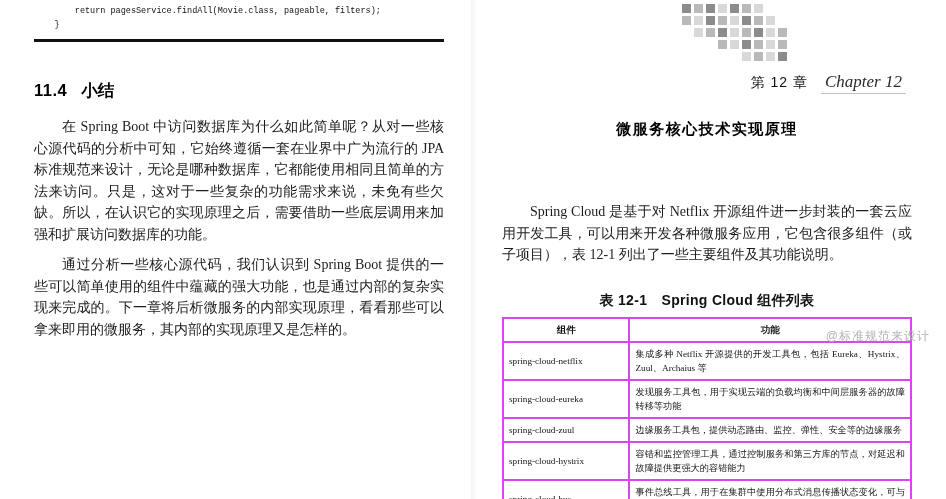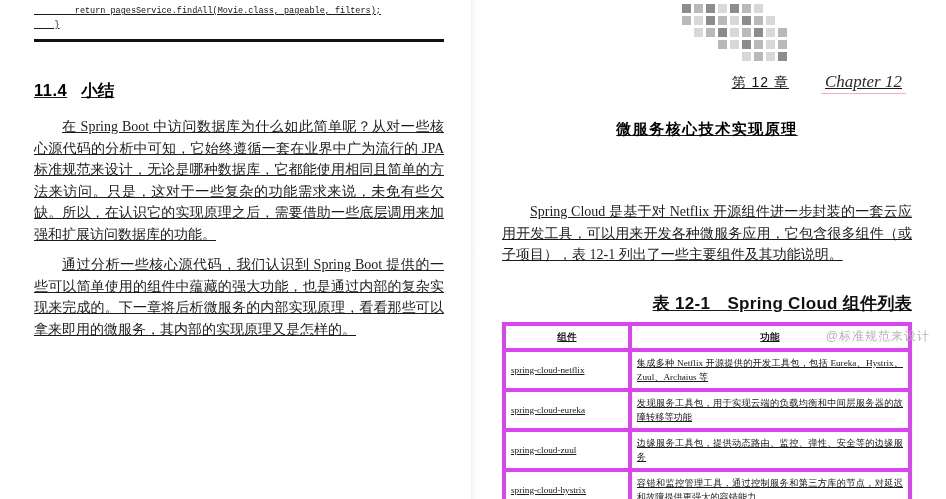--- a/index.html
+++ b/index.html
@@ -17,21 +17,20 @@
   .spread {
     position: relative;
     width: 946px;
     height: 499px;
     display: flex;
   }
   .page {
     position: relative;
     height: 351px;
     box-sizing: border-box;
-    text-decoration: underline;
   }
   .page-left {
     width: 472px;
     padding: 0 28px 0 34px;
   }
   .page-right {
     width: 474px;
     padding: 0 34px 0 30px;
   }
 
@@ -99,21 +98,21 @@
     height: 9px;
     background: #b9b9b9;
   }
   .deco-cell.dark { background: #8c8c8c; }
   .deco-cell.light { background: #d8d8d8; }
 
   .chapter-line {
     display: flex;
     align-items: flex-end;
     justify-content: flex-end;
-    gap: 32px;
+    gap: 13px;
     padding-right: 6px;
     margin-top: 6px;
   }
   .chapter-cn {
     font-family: "Liberation Sans", sans-serif;
     font-size: 14px;
     color: #111;
     letter-spacing: 1px;
     padding-bottom: 2px;
   }
@@ -134,37 +133,37 @@
     color: #000;
     margin: 26px 0 0 0;
   }
 
   .right-body {
     margin-top: 62px;
   }
 
   
   .table-caption {
-    text-align: right;
-    font-family: "Liberation Sans", sans-serif;
-    font-size: 17px;
+    text-align: center;
+    font-family: "Liberation Sans", sans-serif;
+    font-size: 14px;
     font-weight: bold;
     color: #111;
     margin: 26px 0 7px 0;
     letter-spacing: 0.3px;
   }
   table.comp {
     width: 100%;
     border-collapse: collapse;
     font-size: 9.2px;
     line-height: 14px;
     color: #151515;
   }
   table.comp th, table.comp td {
-    border: 4px solid #d946ef;
+    border: 2px solid #d946ef;
     padding: 4px 5px;
     vertical-align: middle;
   }
   table.comp th {
     font-family: "Liberation Sans", sans-serif;
     font-weight: bold;
     text-align: center;
     font-size: 9.6px;
     padding: 4px 2px;
   }

